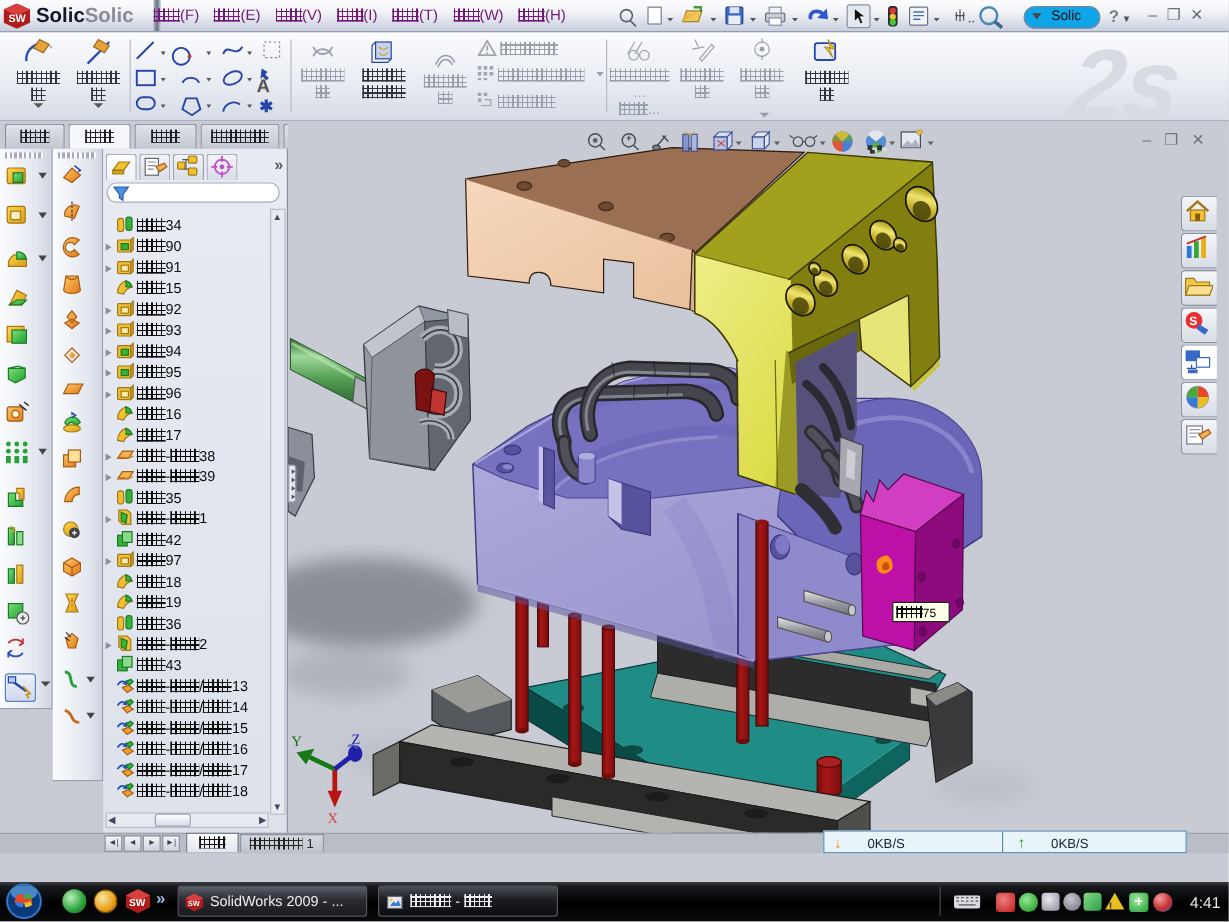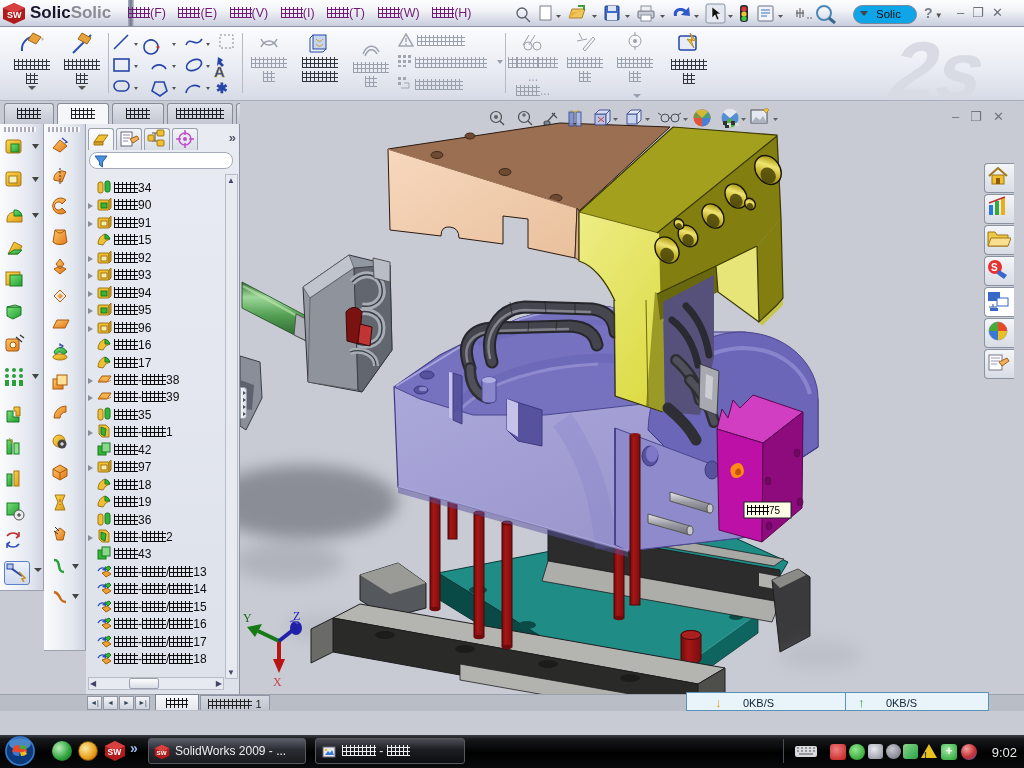--- a/index.html
+++ b/index.html
@@ -972,21 +972,21 @@
   <div class="ab" id="mtabs"></div>
   <div class="ab" style="left:87px;top:696px;width:66px;height:14px;display:flex;gap:1px">
     <div style="width:15px;background:linear-gradient(#f4f5f8,#cdd2dc);border:1px solid #8f95a2;font-size:7px;color:#345;text-align:center;line-height:12px">◄|</div>
     <div style="width:15px;background:linear-gradient(#f4f5f8,#cdd2dc);border:1px solid #8f95a2;font-size:7px;color:#345;text-align:center;line-height:12px">◄</div>
     <div style="width:15px;background:linear-gradient(#f4f5f8,#cdd2dc);border:1px solid #8f95a2;font-size:7px;color:#345;text-align:center;line-height:12px">►</div>
     <div style="width:15px;background:linear-gradient(#f4f5f8,#cdd2dc);border:1px solid #8f95a2;font-size:7px;color:#345;text-align:center;line-height:12px">►|</div>
   </div>
   <div class="ab" style="left:155px;top:694px;width:44px;height:16px;background:linear-gradient(#f8f9fb,#e4e7ee);border:1px solid #7d8492;border-bottom:none;font-size:11px;text-align:center;color:#111;padding-top:2px"><span class="zh" style="width:22px;height:10px"></span></div>
   <div class="ab" style="left:200px;top:695px;width:70px;height:15px;background:linear-gradient(#d4d8e0,#bfc4cf);border:1px solid #8f95a2;border-bottom:none;font-size:11px;text-align:center;color:#222;padding-top:2px"><span class="zh" style="width:44px;height:10px"></span> 1</div>
   <div class="ab" id="net">
-    <div style="flex:1;border-right:1px solid #5a93b8;padding:2px 0 0 28px"><span style="color:#e8a018;font-weight:bold;font-size:13px">↓</span>&nbsp;&nbsp;&nbsp;&nbsp;&nbsp;&nbsp;&nbsp;0KB/S</div>
+    <div style="flex:1;border-right:1px solid #5a93b8;padding:2px 0 0 8px"><span style="color:#e8a018;font-weight:bold;font-size:13px">↓</span>&nbsp;&nbsp;&nbsp;&nbsp;&nbsp;&nbsp;&nbsp;0KB/S</div>
     <div style="flex:1;padding:2px 0 0 12px"><span style="color:#28a028;font-weight:bold;font-size:13px">↑</span>&nbsp;&nbsp;&nbsp;&nbsp;&nbsp;&nbsp;&nbsp;0KB/S</div>
   </div>
 
 
   <div class="ab" id="taskbar"></div>
   <svg class="ab" style="left:1px;top:735px" width="40" height="33" viewBox="0 0 40 33">
     <circle cx="19" cy="16" r="15" fill="#0a3a7a"></circle>
     <circle cx="19" cy="16" r="14" fill="none" stroke="#3a78c8" stroke-width="1.5"></circle>
     <ellipse cx="19" cy="9" rx="11" ry="6" fill="#5a98d8" opacity=".8"></ellipse>
     <path d="M11 16 c2 -5 6 -6 8 -1 c2 -5 6 -4 7 1 c-1 5 -5 6 -7 1 c-2 5 -6 4 -8 -1z" fill="#e84828"></path>
@@ -1024,14 +1024,14 @@
     </svg>
   <div class="ab" style="left:830px;top:744px;width:16px;height:16px;border-radius:3px;background:radial-gradient(circle at 40% 35%,#f08080,#c01818)"></div>
   <div class="ab" style="left:849px;top:744px;width:16px;height:16px;border-radius:50%;background:radial-gradient(circle at 40% 35%,#90e890,#189018)"></div>
   <div class="ab" style="left:868px;top:744px;width:15px;height:15px;border-radius:3px;background:radial-gradient(circle at 40% 35%,#e8e8f0,#888c98)"></div>
   <div class="ab" style="left:886px;top:744px;width:15px;height:15px;border-radius:50%;background:radial-gradient(circle at 40% 35%,#c8c8d0,#686c78)"></div>
   <div class="ab" style="left:903px;top:744px;width:15px;height:15px;border-radius:3px;background:linear-gradient(135deg,#88d888,#28a048)"></div>
   <div class="ab" style="left:921px;top:744px;width:0;height:0;border-left:8px solid transparent;border-right:8px solid transparent;border-bottom:14px solid #e8c020"></div>
   <div class="ab" style="left:924px;top:750px;font-size:9px;font-weight:bold;color:#333">!</div>
   <div class="ab" style="left:941px;top:744px;width:16px;height:16px;border-radius:3px;background:radial-gradient(circle at 40% 35%,#a0e8a0,#20a030);color:#fff;font-size:12px;font-weight:bold;text-align:center;line-height:15px">+</div>
   <div class="ab" style="left:961px;top:744px;width:16px;height:16px;border-radius:50%;background:radial-gradient(circle at 35% 30%,#f0a0a0,#c83030 55%,#3858c8)"></div>
-  <div class="ab" id="clock" style="top:745px;right:7px;color:#e8eaec;font-size:13px">9:02</div>
+  <div class="ab" id="clock" style="top:745px;right:7px;color:#e8eaec;font-size:13px">4:41</div>
 </div>
 
 </body></html>

